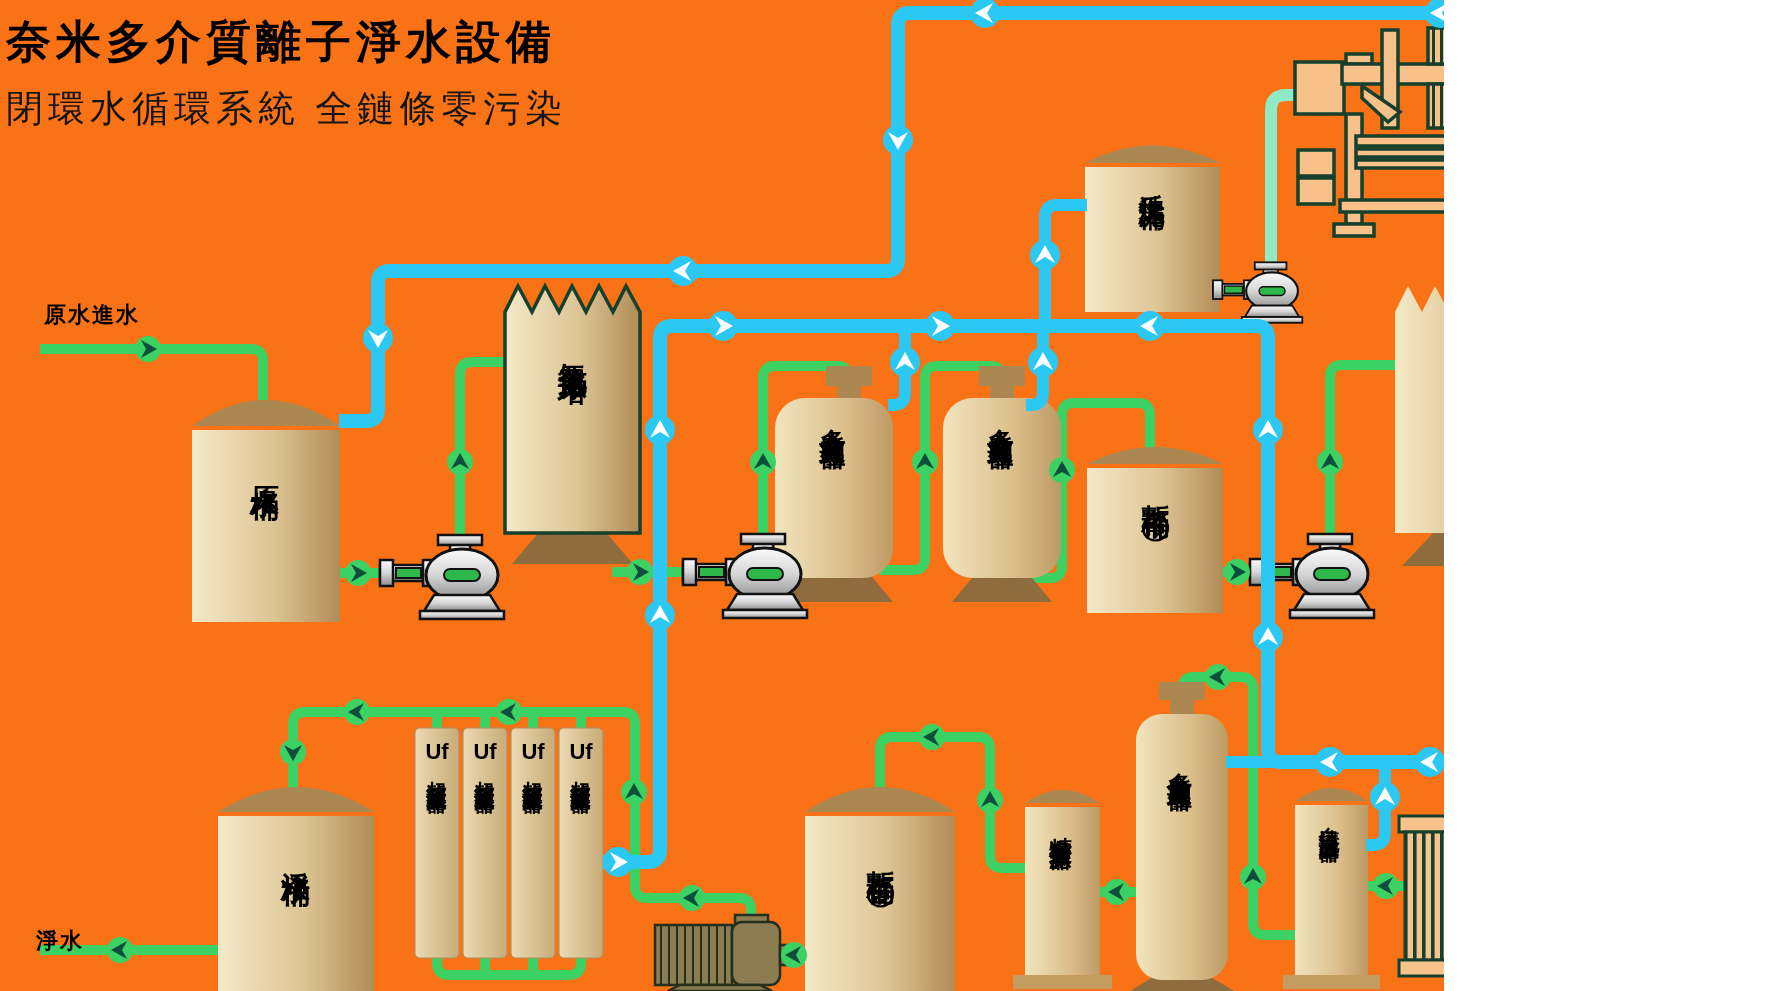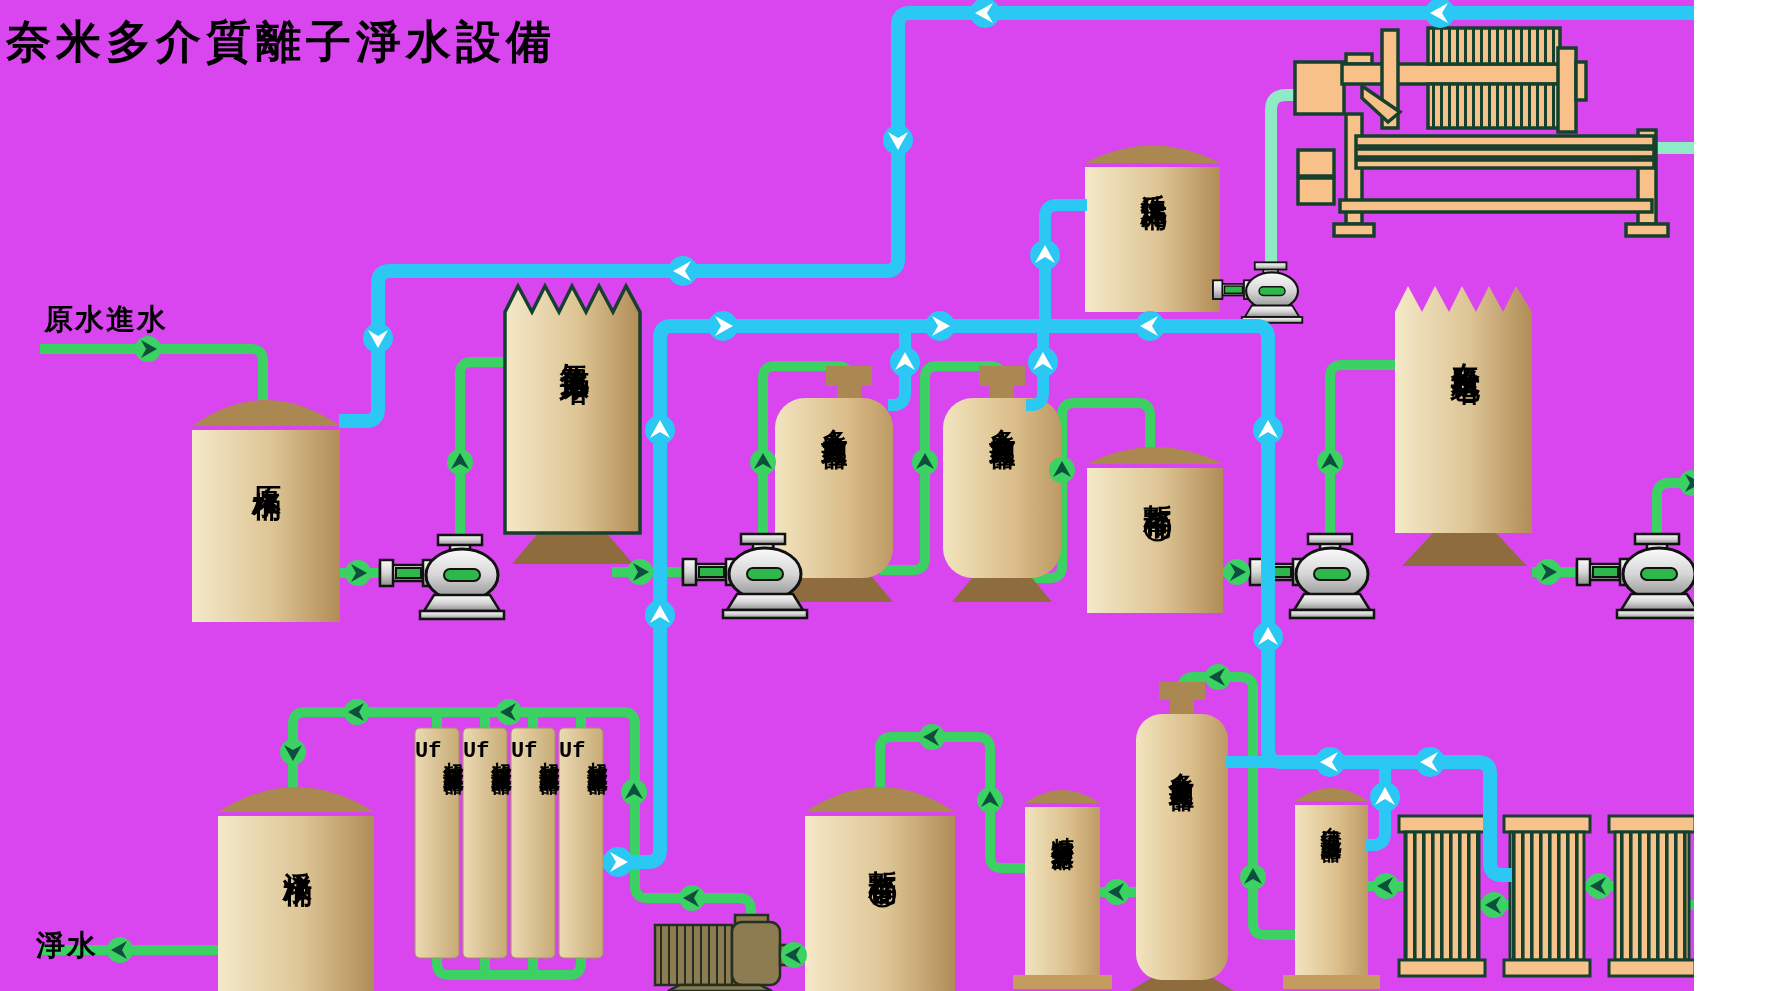--- a/index.html
+++ b/index.html
@@ -1,27 +1,27 @@
 <!DOCTYPE html>
 <html><head>
 <meta charset="utf-8">
 <style>
   html,body{margin:0;padding:0;background:#fff;}
-  .stage{position:relative;width:1694px;height:991px;background:#d946ef;overflow:hidden;
-         font-family:Liberation Mono, monospace;}
+  .stage{position:relative;width:1444px;height:991px;background:#f97316;overflow:hidden;
+         font-family:Liberation Sans, sans-serif;}
   .stage svg{position:absolute;left:0;top:0;}
   .hlabel{position:absolute;color:#000;white-space:nowrap;}
   .title{left:6px;top:12px;font-size:45px;font-weight:900;letter-spacing:5px;}
   .subtitle{left:6px;top:84px;font-size:37px;font-weight:400;letter-spacing:5px;color:#151515;}
-  .flowtag{font-size:29px;font-weight:800;letter-spacing:2px;}
+  .flowtag{font-size:22px;font-weight:800;letter-spacing:2px;}
   .raw-in{left:44px;top:300px;}
   .clean-out{left:36px;top:926px;}
   .vlabel{position:absolute;writing-mode:vertical-rl;text-orientation:upright;
           color:#000;font-weight:600;line-height:1;letter-spacing:3px;white-space:nowrap;}
-  .uf-label{position:absolute;width:44px;display:flex;flex-direction:row;align-items:center;
+  .uf-label{position:absolute;width:44px;display:flex;flex-direction:column;align-items:center;
             color:#000;font-weight:600;}
   .uf-label .pfx{font-size:22px;line-height:1.1;}
   .uf-label .sfx{writing-mode:vertical-rl;text-orientation:upright;font-size:21px;
                  line-height:1;letter-spacing:3px;}
 </style>
 </head>
 <body>
 
 <div class="stage">
 
@@ -295,20 +295,21 @@
         <use href="#arrC" transform="translate(1385,797) rotate(-90)"></use>
         <use href="#arrC" transform="translate(1742,98) rotate(-90)"></use>
         <use href="#arrC" transform="translate(905,362) rotate(-90)"></use>
         <use href="#arrC" transform="translate(1043,362) rotate(-90)"></use>
         <use href="#arrC" transform="translate(898,140) rotate(90)"></use>
         <use href="#arrC" transform="translate(378,338) rotate(90)"></use>
       </g>
 </svg>
 
 <div class="hlabel title">奈米多介質離子淨水設備</div>
+<div class="hlabel subtitle">閉環水循環系統 全鏈條零污染</div>
 <div class="hlabel flowtag raw-in">原水進水</div>
 <div class="hlabel flowtag clean-out">淨水</div>
 
 <div class="vlabel" style="left:250px;top:462px;font-size:29px;">原水桶</div>
 <div class="vlabel" style="left:558px;top:340px;font-size:29px;">氧化還原塔</div>
 <div class="vlabel" style="left:820px;top:408px;font-size:26px;">多介質處理器</div>
 <div class="vlabel" style="left:988px;top:408px;font-size:26px;">多介質處理器</div>
 <div class="vlabel" style="left:1141px;top:482px;font-size:28px;">暫存桶①</div>
 <div class="vlabel" style="left:1139px;top:172px;font-size:26px;">反洗污泥桶</div>
 <div class="vlabel" style="left:1449px;top:340px;font-size:29px;">奈米脫色塔</div>

